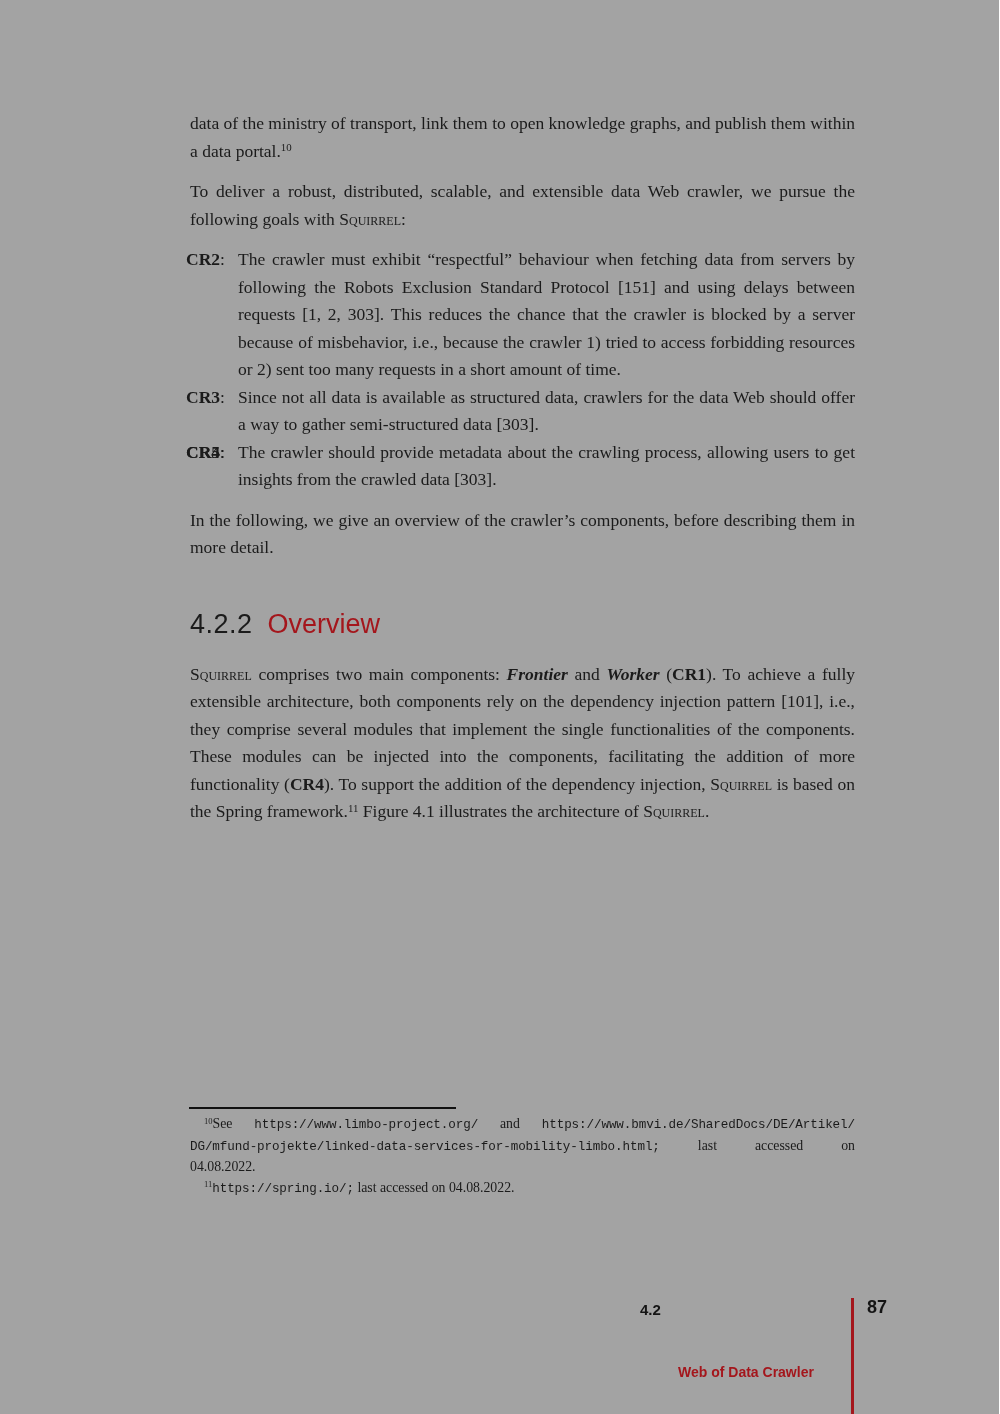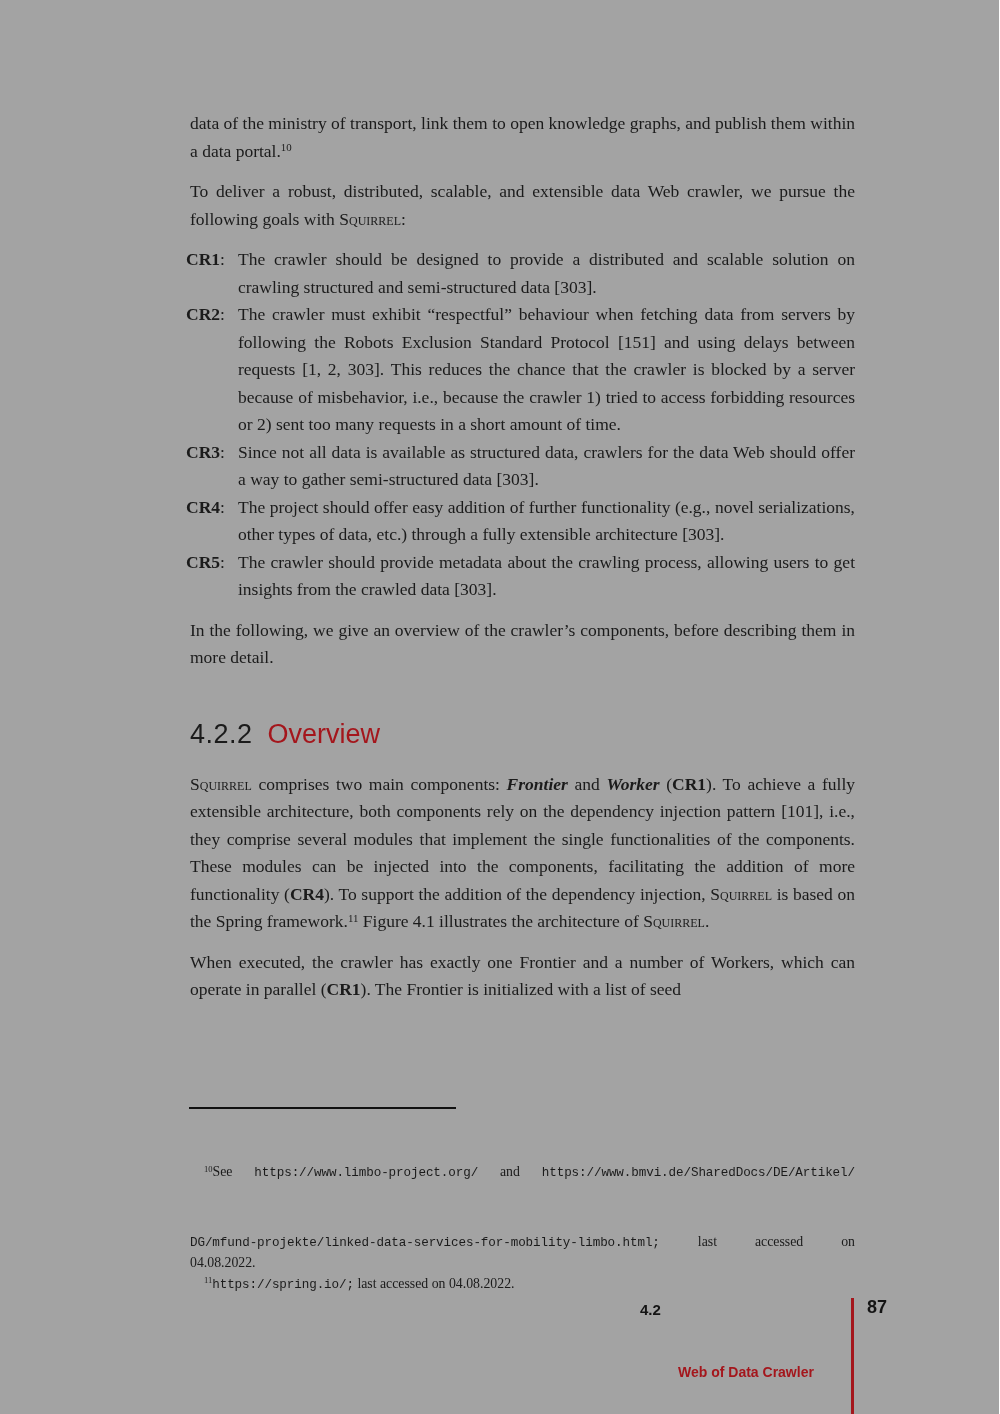--- a/index.html
+++ b/index.html
@@ -43,21 +43,21 @@
   
   .footnote-rule{
     position:absolute;left:189px;top:1107px;width:267px;height:2px;background:#111;
   }
   .footnotes{
     position:absolute;left:190px;top:1114px;width:665px;
     font-size:13.8px;line-height:20.5px;
   }
   .footnotes .seg-m{font-size:12.6px;letter-spacing:-0.1px;}
   .fn-line{}
-  .fn-just{text-align:justify;text-align-last:justify;margin-top:48px;}
+  .fn-just{text-align:justify;text-align-last:justify;}
   .fn-left{text-align:left;}
   .fn-indent{text-indent:14px;}
 
   
   .footer-sec-num{
     position:absolute;left:640px;top:1301px;
     font-family:"Liberation Sans", sans-serif;font-weight:700;font-size:15px;color:#141414;
   }
   .footer-sec-title{
     position:absolute;left:678px;top:1364px;
@@ -77,50 +77,44 @@
 <div class="page">
 
   <div class="content">
 
     <p class="para first"><span class="seg-text">data of the ministry of transport, link them to open knowledge graphs, and publish them within a data portal.</span><span class="seg-sup">10</span></p>
 
     <p class="para"><span class="seg-text">To deliver a robust, distributed, scalable, and extensible data Web crawler, we pursue the following goals with </span><span class="seg-sc">Squirrel</span><span class="seg-text">:</span></p>
 
     <div class="cr-list">
       <div class="cr-item">
-        <span class="cr-label"><span class="seg-b">CR1</span><span class="seg-text">:</span></span>
-        <span><span class="seg-text">The crawler should be designed to provide a distributed and scalable solution on crawling structured and semi-structured data [303].</span></span>
-      </div>
-      <div class="cr-item">
         <span class="cr-label"><span class="seg-b">CR2</span><span class="seg-text">:</span></span>
         <span><span class="seg-text">The crawler must exhibit “respectful” behaviour when fetching data from servers by following the Robots Exclusion Standard Protocol [151] and using delays between requests [1, 2, 303]. This reduces the chance that the crawler is blocked by a server because of misbehavior, i.e., because the crawler 1) tried to access forbidding resources or 2) sent too many requests in a short amount of time.</span></span>
       </div>
       <div class="cr-item">
         <span class="cr-label"><span class="seg-b">CR3</span><span class="seg-text">:</span></span>
         <span><span class="seg-text">Since not all data is available as structured data, crawlers for the data Web should offer a way to gather semi-structured data [303].</span></span>
       </div>
       <div class="cr-item">
         <span class="cr-label"><span class="seg-b">CR4</span><span class="seg-text">:</span></span>
-        <span><span class="seg-text">The project should offer easy addition of further functionality (e.g., novel serializations, other types of data, etc.) through a fully extensible architecture [303].</span></span>
       </div>
       <div class="cr-item">
         <span class="cr-label"><span class="seg-b">CR5</span><span class="seg-text">:</span></span>
         <span><span class="seg-text">The crawler should provide metadata about the crawling process, allowing users to get insights from the crawled data [303].</span></span>
       </div>
     </div>
 
     <p class="para"><span class="seg-text">In the following, we give an overview of the crawler’s components, before describing them in more detail.</span></p>
 
     <h2 class="heading">
       <span class="h-num">4.2.2</span><span class="h-title accent" style="color: rgb(164, 22, 28);">Overview</span>
     </h2>
 
     <p class="para after-heading"><span class="seg-sc">Squirrel</span><span class="seg-text"> comprises two main components: </span><span class="seg-i">Frontier</span><span class="seg-text"> and </span><span class="seg-i">Worker</span><span class="seg-text"> (</span><span class="seg-b">CR1</span><span class="seg-text">). To achieve a fully extensible architecture, both components rely on the dependency injection pattern [101], i.e., they comprise several modules that implement the single functionalities of the components. These modules can be injected into the components, facilitating the addition of more functionality (</span><span class="seg-b">CR4</span><span class="seg-text">). To support the addition of the dependency injection, </span><span class="seg-sc">Squirrel</span><span class="seg-text"> is based on the Spring framework.</span><span class="seg-sup">11</span><span class="seg-text"> Figure 4.1 illustrates the architecture of </span><span class="seg-sc">Squirrel</span><span class="seg-text">.</span></p>
 
-    <p class="para"><span class="seg-text">When executed, the crawler has exactly one Frontier and a number of Workers, which can operate in parallel (</span><span class="seg-b">CR1</span><span class="seg-text">). The Frontier is initialized with a list of seed</span></p>
 
   </div>
 
   <div class="footnote-rule"></div>
 
   <div class="footnotes">
     <div class="fn-line fn-just fn-indent"><span class="seg-sup">10</span><span class="seg-text">See </span><span class="seg-m">https://www.limbo-project.org/</span><span class="seg-text"> and </span><span class="seg-m">https://www.bmvi.de/SharedDocs/DE/Artikel/</span></div>
     <div class="fn-line fn-just"><span class="seg-m">DG/mfund-projekte/linked-data-services-for-mobility-limbo.html;</span><span class="seg-text"> last accessed on</span></div>
     <div class="fn-line fn-left"><span class="seg-text">04.08.2022.</span></div>
     <div class="fn-line fn-left fn-indent"><span class="seg-sup">11</span><span class="seg-m">https://spring.io/;</span><span class="seg-text"> last accessed on 04.08.2022.</span></div>

